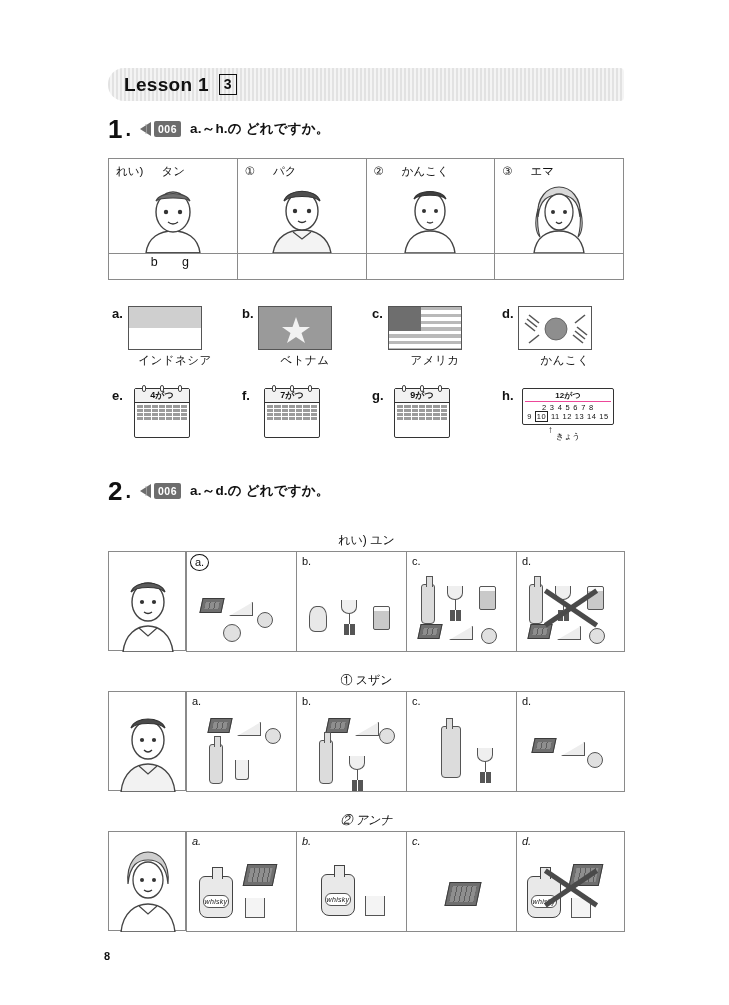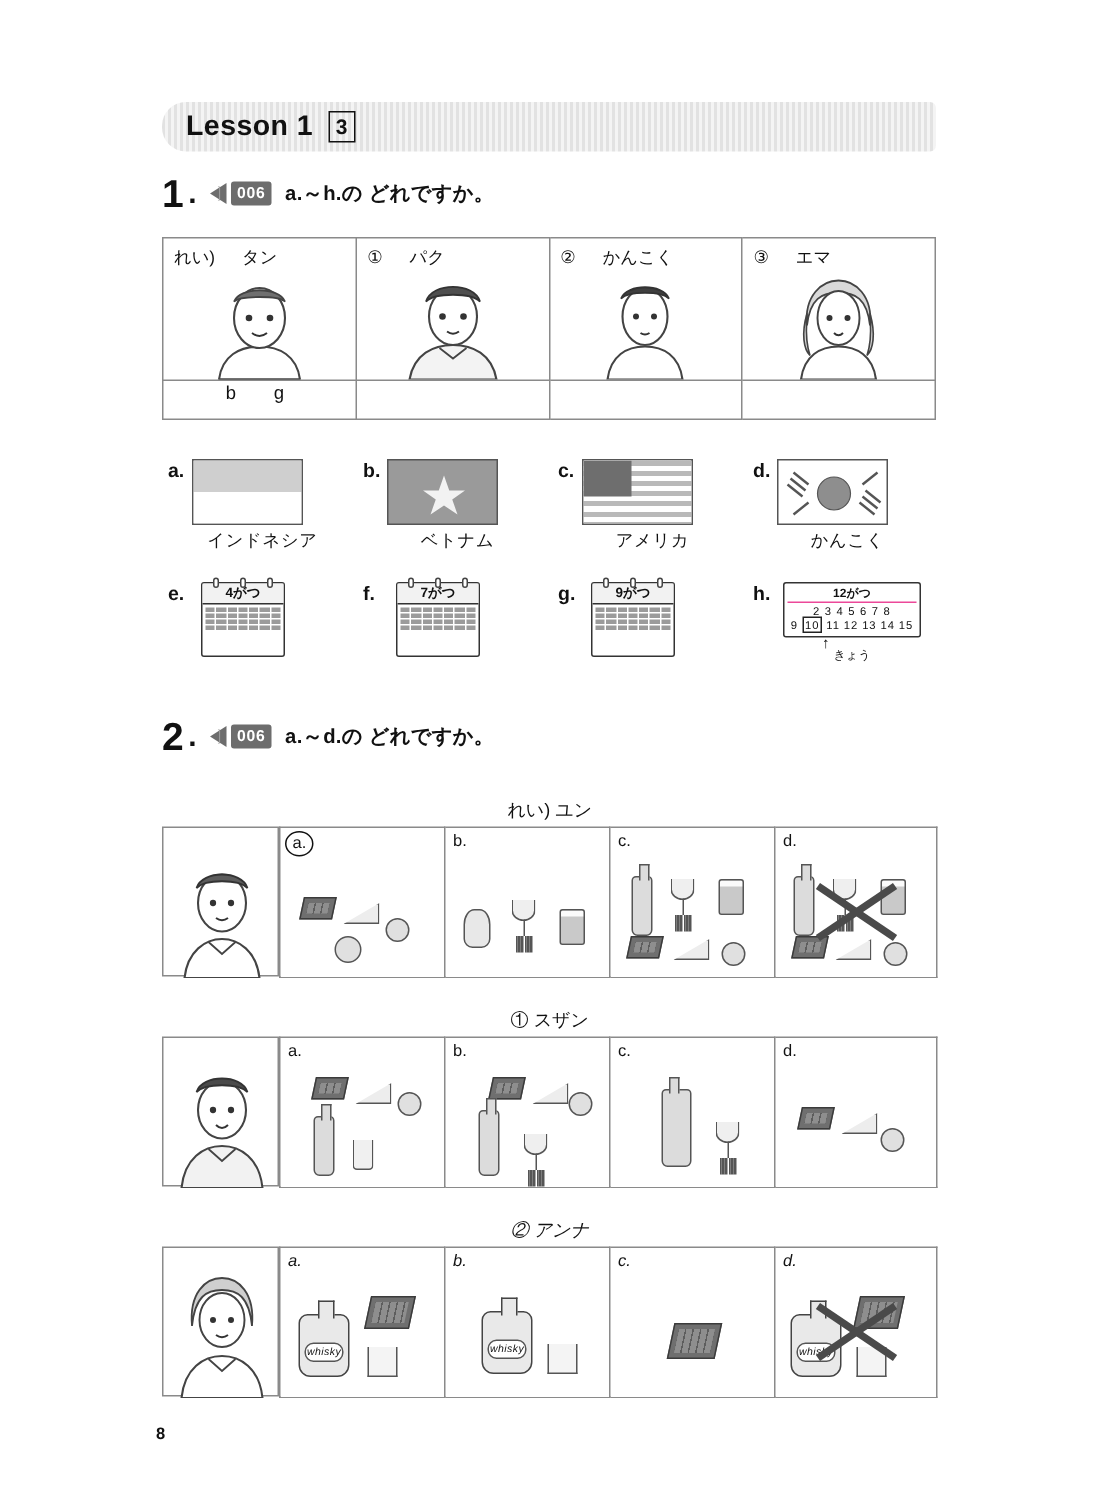--- a/index.html
+++ b/index.html
@@ -110,21 +110,21 @@
     vertical-align: top;
     padding: 0;
   }
   .q1-label {
     font-size: 11.5px;
     padding: 5px 0 0 7px;
     display: block;
   }
   .q1-label .nm { margin-left: 18px; }
   .q1-cell-top { height: 95px; position: relative; }
-  .q1-cell-bot { height: 26px; text-align: center; font-size: 12px; font-family: Liberation Mono, monospace; }
+  .q1-cell-bot { height: 26px; text-align: center; font-size: 12px; }
   .q1-ans { letter-spacing: 6px; font-size: 12.5px; }
 
   
   .face {
     position: absolute;
     left: 50%; bottom: 0;
     transform: translateX(-50%);
     width: 74px; height: 74px;
   }
 

